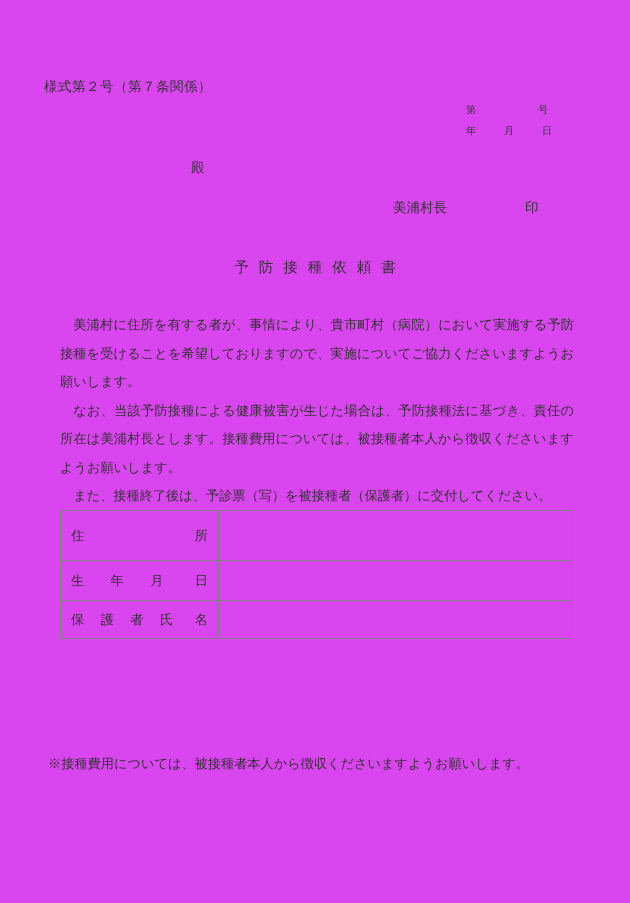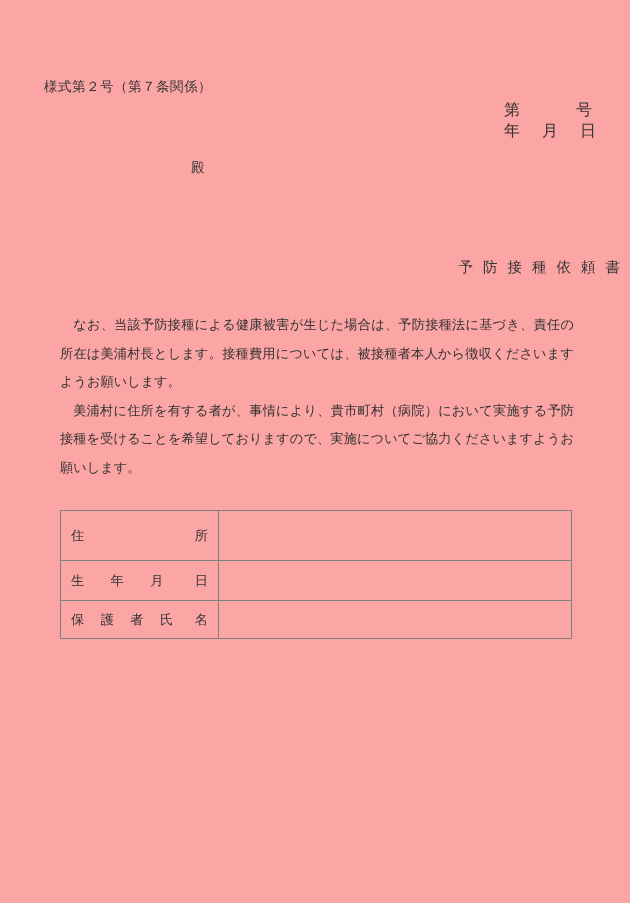--- a/index.html
+++ b/index.html
@@ -11,42 +11,41 @@
     width: 630px;
     height: 903px;
     position: relative;
     font-family: "Liberation Serif", "DejaVu Serif", serif;
     color: #333333;
     overflow: hidden;
   }
   .page {
     position: absolute;
     inset: 0;
-    background: #fca5a5;
+    background: #d946ef;
   }
 
   
   .form-no {
     position: absolute;
     left: 44px;
     top: 78px;
     font-size: 13.5px;
     letter-spacing: 0.5px;
     white-space: nowrap;
   }
 
   
   .doc-meta {
     position: absolute;
     left: 466px;
     top: 99px;
-    font-size: 16px;
+    font-size: 10px;
     line-height: 21px;
     white-space: nowrap;
-    margin-left: 38px;
   }
   .doc-meta .row {
     display: block;
     height: 21px;
   }
   .meta-a { display: inline-block; width: 72px; }
   .meta-b { display: inline-block; width: 38px; }
   .meta-c { display: inline-block; }
 
   
@@ -70,21 +69,21 @@
     display: inline-block;
     margin-left: 78px;
   }
 
   
   .doc-title {
     position: absolute;
     left: 0;
     right: 0;
     top: 258px;
-    text-align: right;
+    text-align: center;
     font-size: 14.5px;
     letter-spacing: 10px;
     text-indent: 10px;
     white-space: nowrap;
   }
 
   
   .body-text {
     position: absolute;
     left: 60px;
@@ -154,26 +153,30 @@
     <span class="row">
       <span class="meta-a">第</span><span class="meta-c">号</span>
     </span>
     <span class="row">
       <span class="meta-b">年</span><span class="meta-b">月</span><span class="meta-c">日</span>
     </span>
   </div>
 
   <div class="addressee">殿</div>
 
+  <div class="issuer">
+    <span>美浦村長</span><span class="seal">印</span>
+  </div>
 
   <div class="doc-title">予防接種依頼書</div>
 
   <div class="body-text">
+    <p>美浦村に住所を有する者が、事情により、貴市町村（病院）において実施する予防接種を受けることを希望しておりますので、実施についてご協力くださいますようお願いします。</p>
     <p>なお、当該予防接種による健康被害が生じた場合は、予防接種法に基づき、責任の所在は美浦村長とします。接種費用については、被接種者本人から徴収くださいますようお願いします。</p>
-    <p>美浦村に住所を有する者が、事情により、貴市町村（病院）において実施する予防接種を受けることを希望しておりますので、実施についてご協力くださいますようお願いします。</p>
+    <p>また、接種終了後は、予診票（写）を被接種者（保護者）に交付してください。</p>
   </div>
 
   <table class="form-table">
     <tbody>
       <tr class="r-tall">
         <td class="label">
           <span class="label-inner">
             <span>住</span>
             <span>所</span>
           </span>
@@ -194,14 +197,15 @@
           <span class="label-inner">
             <span>保 　護 　者 　氏</span>
             <span>名</span>
           </span>
         </td>
         <td class="value"></td>
       </tr>
     </tbody>
   </table>
 
+  <div class="footnote">※接種費用については、被接種者本人から徴収くださいますようお願いします。</div>
 
 </div>
 
 </body></html>

